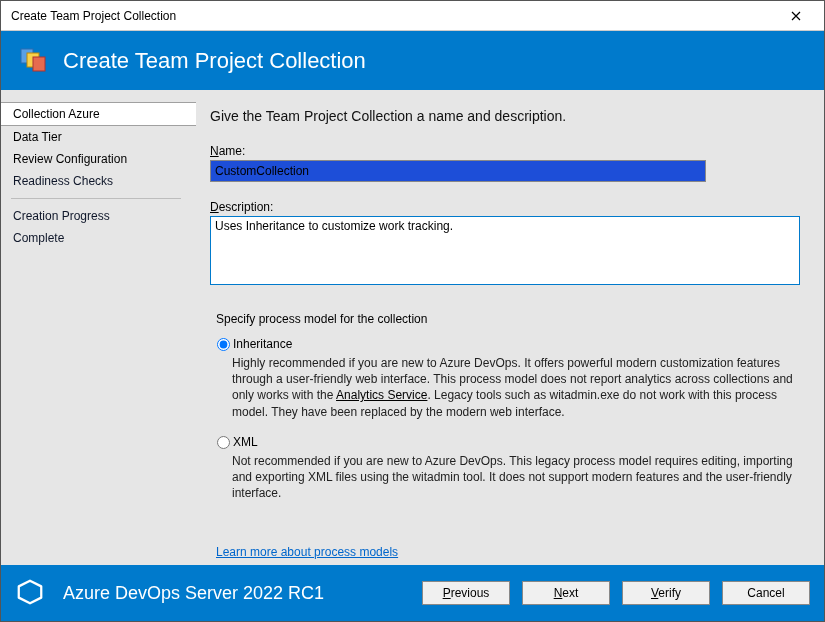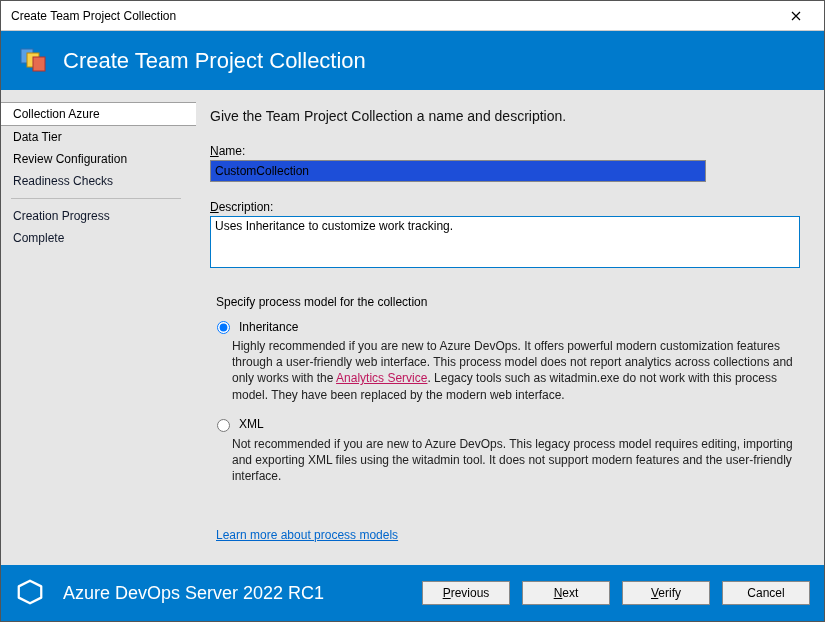--- a/index.html
+++ b/index.html
@@ -99,51 +99,51 @@
     width: 496px;
     height: 22px;
     padding: 2px 4px;
     font-family: inherit;
     font-size: 12px;
     border: 1px solid #888;
     background: #1d4ed8;
   }
   textarea.desc {
     width: 590px;
-    height: 52px;
+    height: 69px;
     padding: 2px 4px;
     font-family: inherit;
     font-size: 12px;
     border: 1px solid #007acc;
     outline: none;
     resize: none;
     background: #fff;
   }
   .section-gap { height: 18px; }
   .section-heading {
     margin: 6px 0 10px 6px;
     font-size: 12px;
   }
   .radio-row {
     display: flex;
-    align-items: center;
-    gap: 6px;
+    align-items: flex-end;
+    gap: 0;
     margin-left: 2px;
     margin-bottom: 4px;
   }
   .radio-row input[type=radio] { margin-top: 2px; }
   .radio-title { font-size: 12px; font-weight: 400; }
   .radio-desc {
     margin: 0 0 14px 22px;
     font-size: 12px;
     color: #222;
     max-width: 572px;
     line-height: 1.35;
   }
-  a.link { color: #be185d; text-decoration: underline; }
+  a.link { color: #000000; text-decoration: underline; }
   .learn-link {
     display: inline-block;
     margin-top: 30px;
     margin-left: 6px;
     color: #0066cc;
     text-decoration: underline;
     font-size: 12px;
   }
 
   

